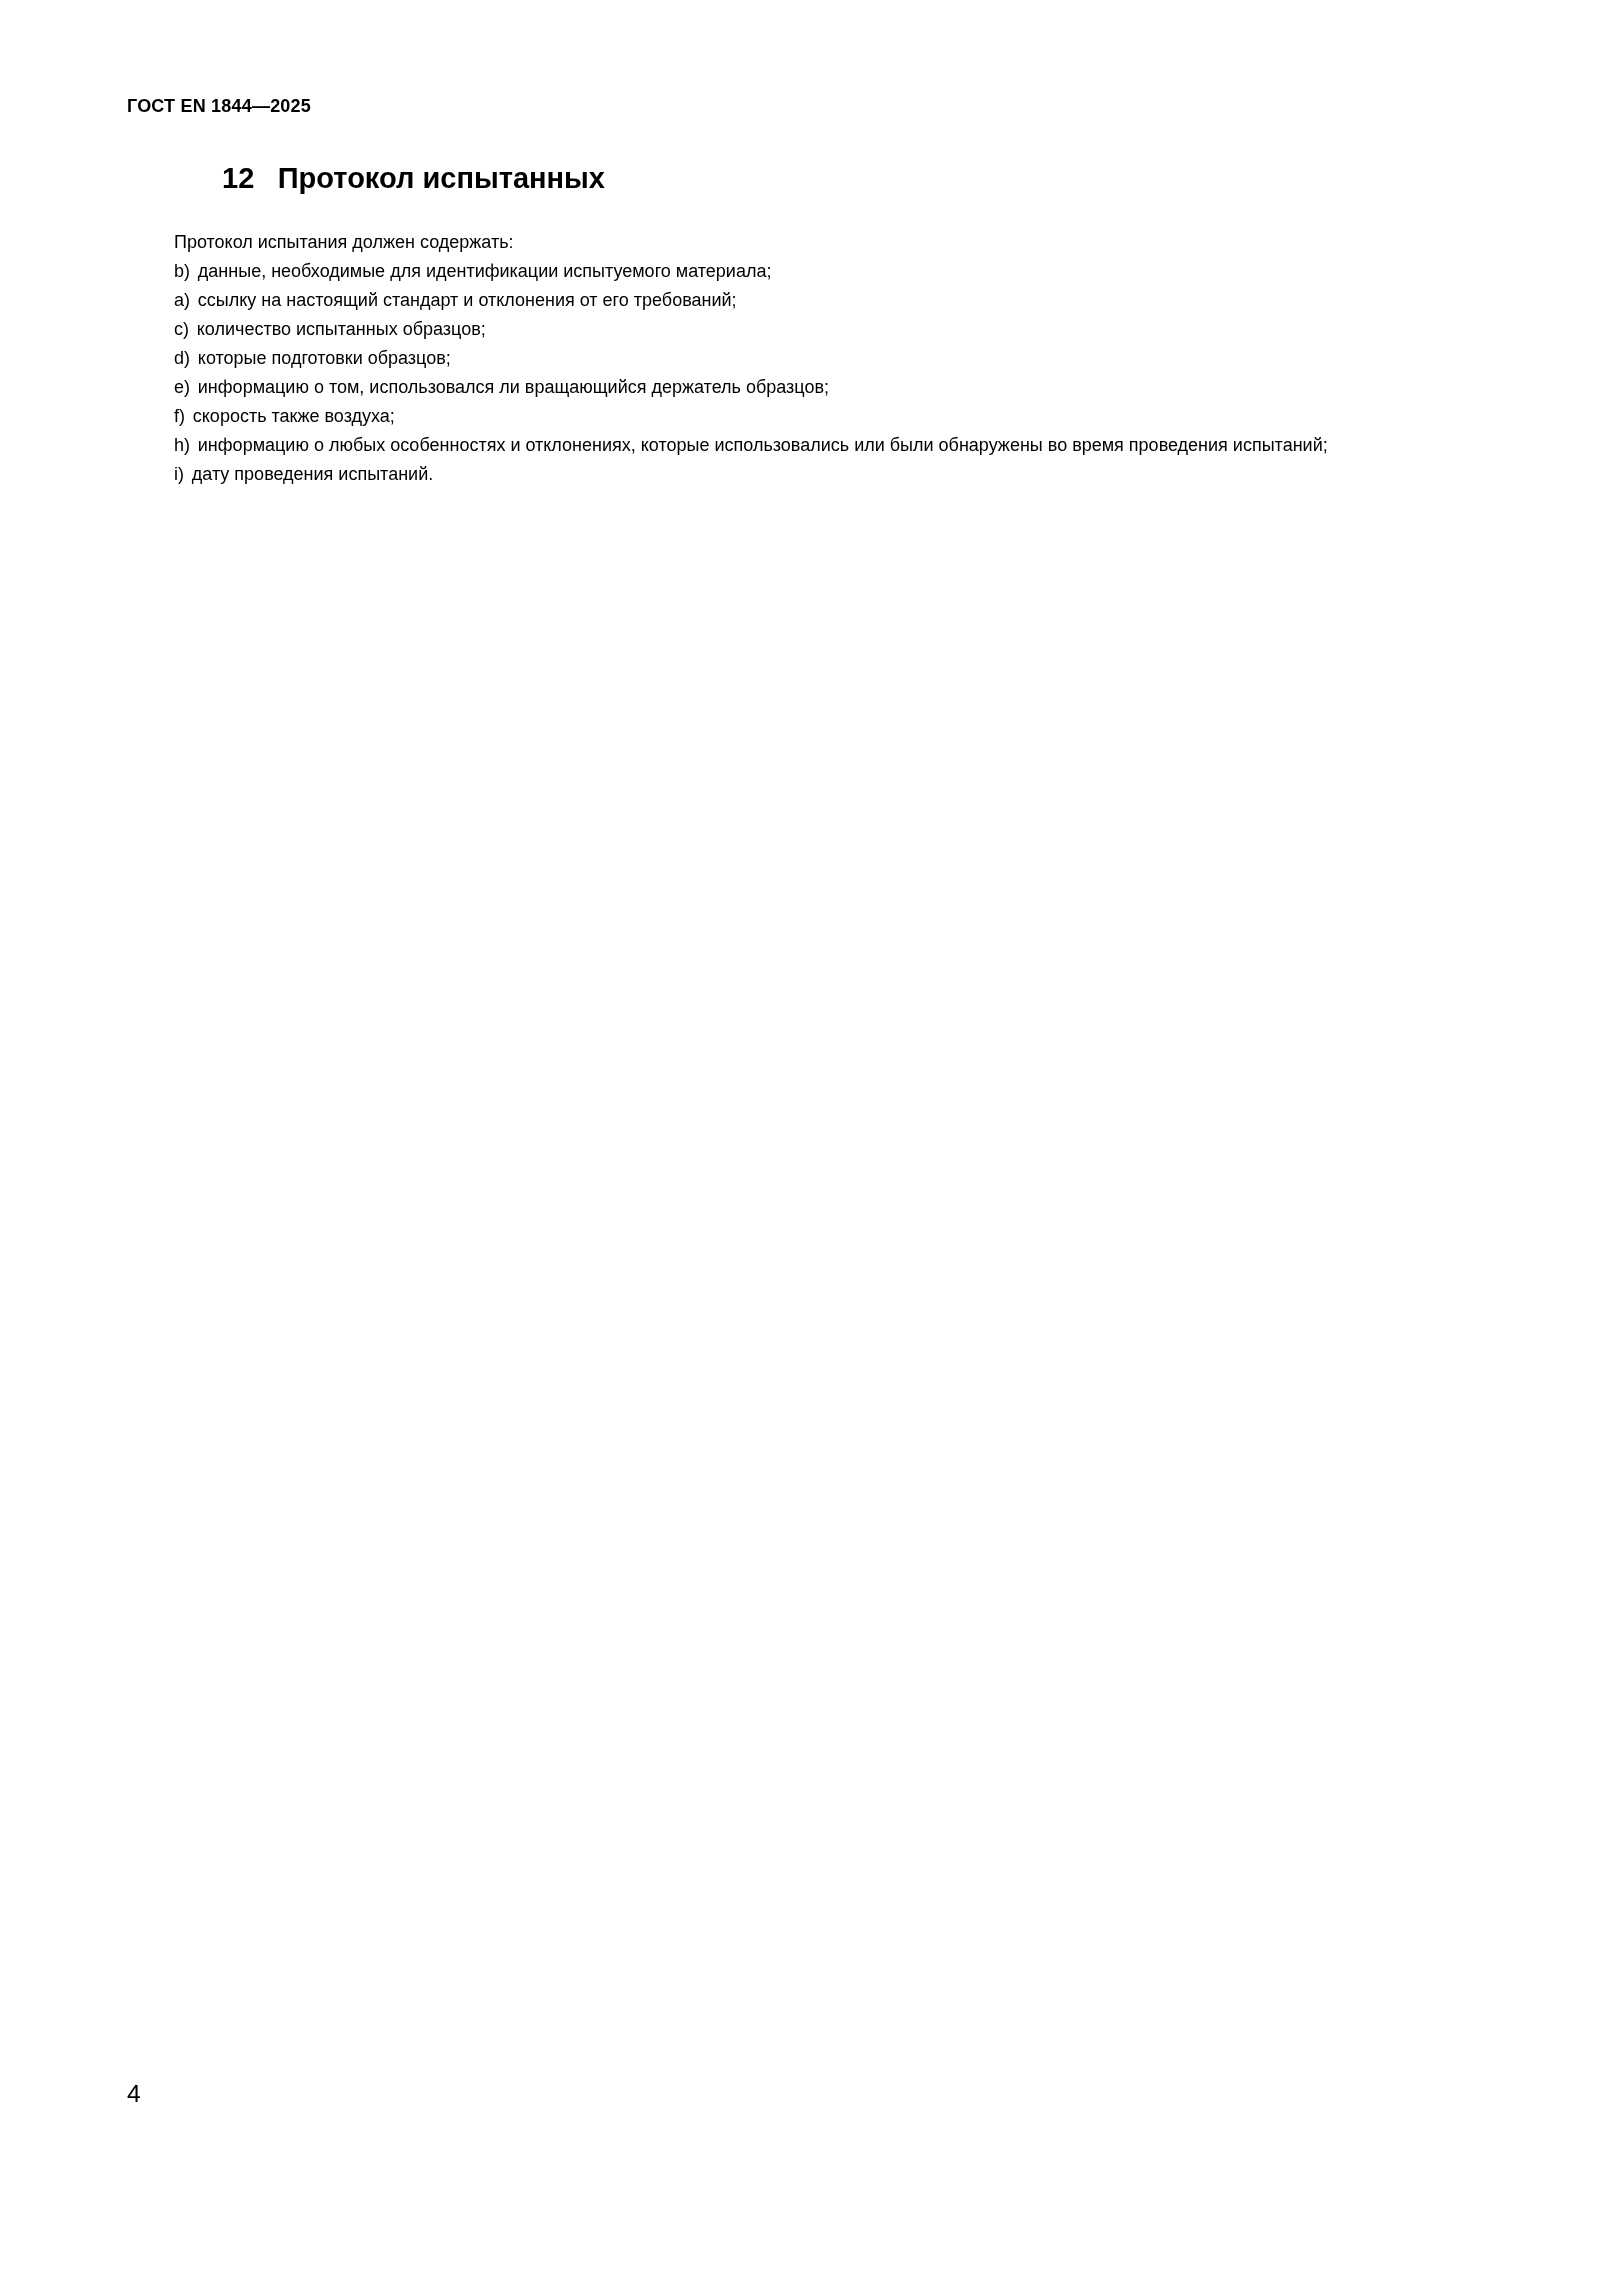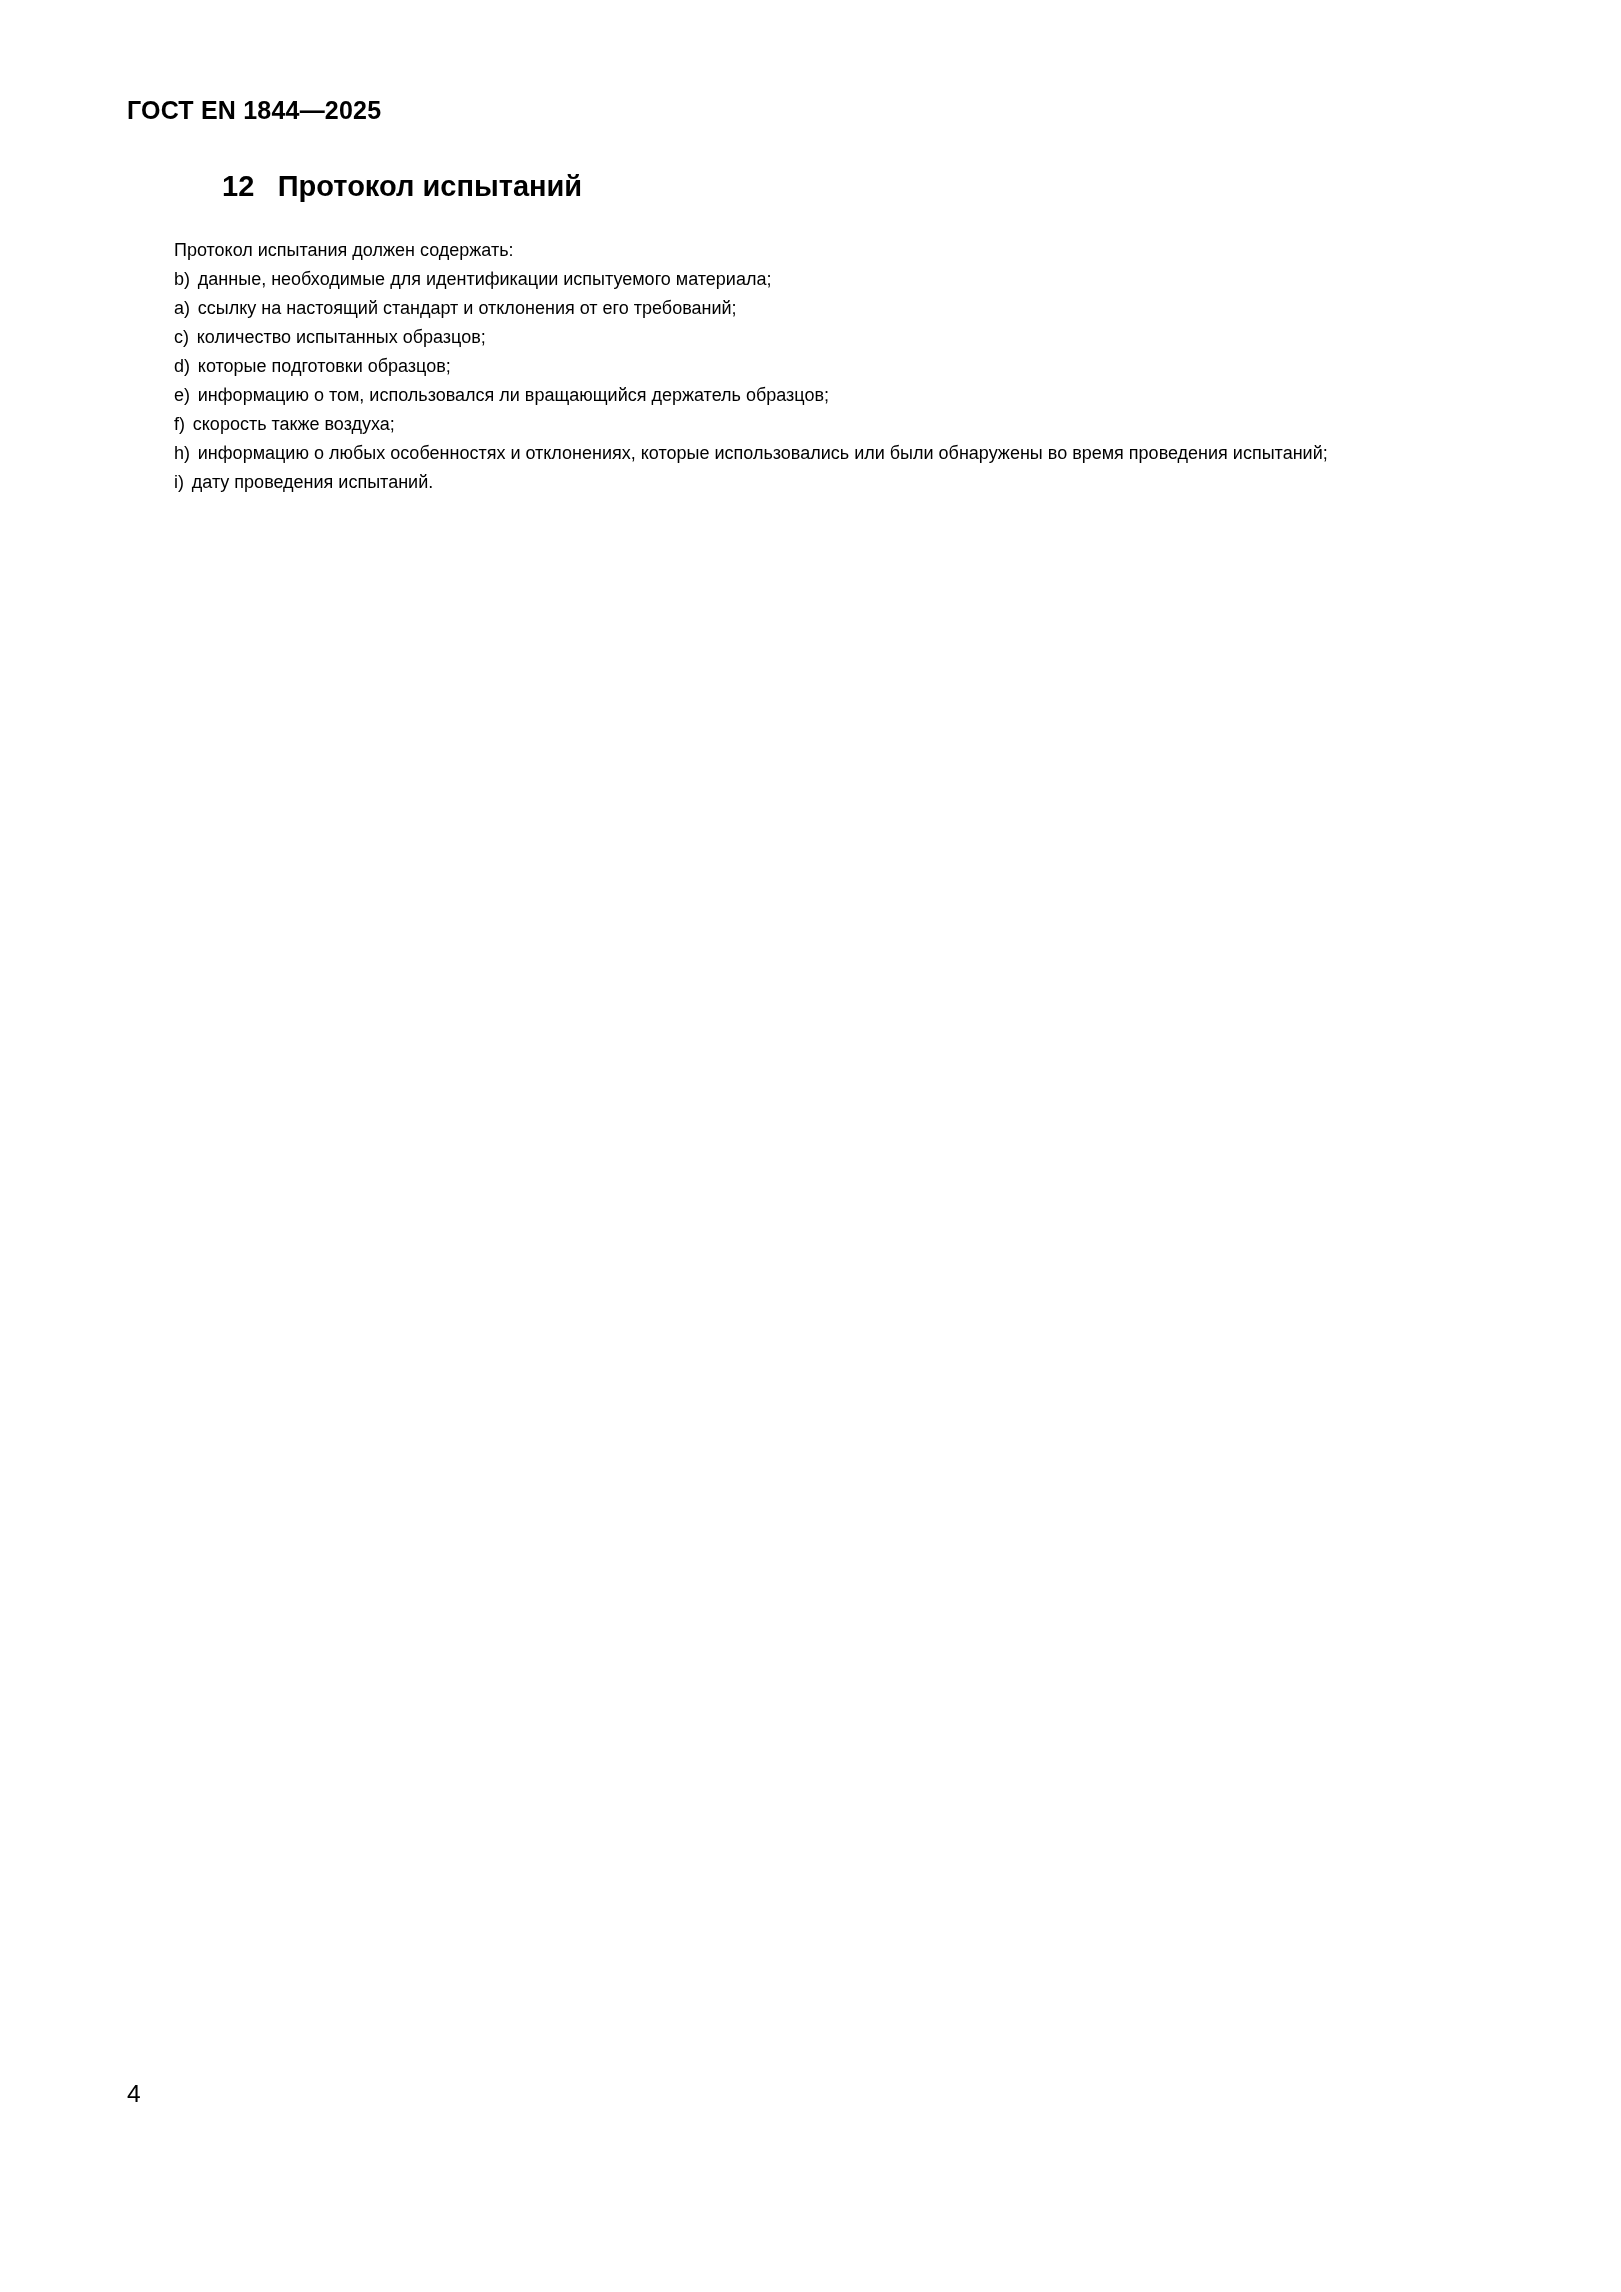--- a/index.html
+++ b/index.html
@@ -16,21 +16,21 @@
   .page {
     position: relative;
     width: 1621px;
     height: 2293px;
     background: #ffffff;
     box-sizing: border-box;
     padding: 96px 127px 0 127px;
     overflow: hidden;
   }
   .doc-header {
-    font-size: 25px;
+    font-size: 18px;
     font-weight: bold;
     letter-spacing: 0.2px;
   }
   .section-heading {
     margin: 45px 0 0 47px;
     font-size: 29px;
     font-weight: bold;
   }
   .section-heading .sec-num {
     margin-right: 23.5px;
@@ -59,21 +59,21 @@
   }
 </style>
 </head>
 <body>
 
 <div class="page">
 
   <div class="doc-header">ГОСТ EN 1844—2025</div>
 
   <div class="section-heading">
-    <span class="sec-num">12</span><span>Протокол испытаний</span>
+    <span class="sec-num">12</span><span>Протокол испытанных</span>
   </div>
 
   <div class="body-block">
 
     <p>Протокол испытания должен содержать:</p>
 
     <p class="list-item"><span class="item-label">b)</span><span>данные, необходимые для идентификации испытуемого материала;</span></p>
 
     <p class="list-item"><span class="item-label">a)</span><span>ссылку на настоящий стандарт и отклонения от его требований;</span></p>
 

